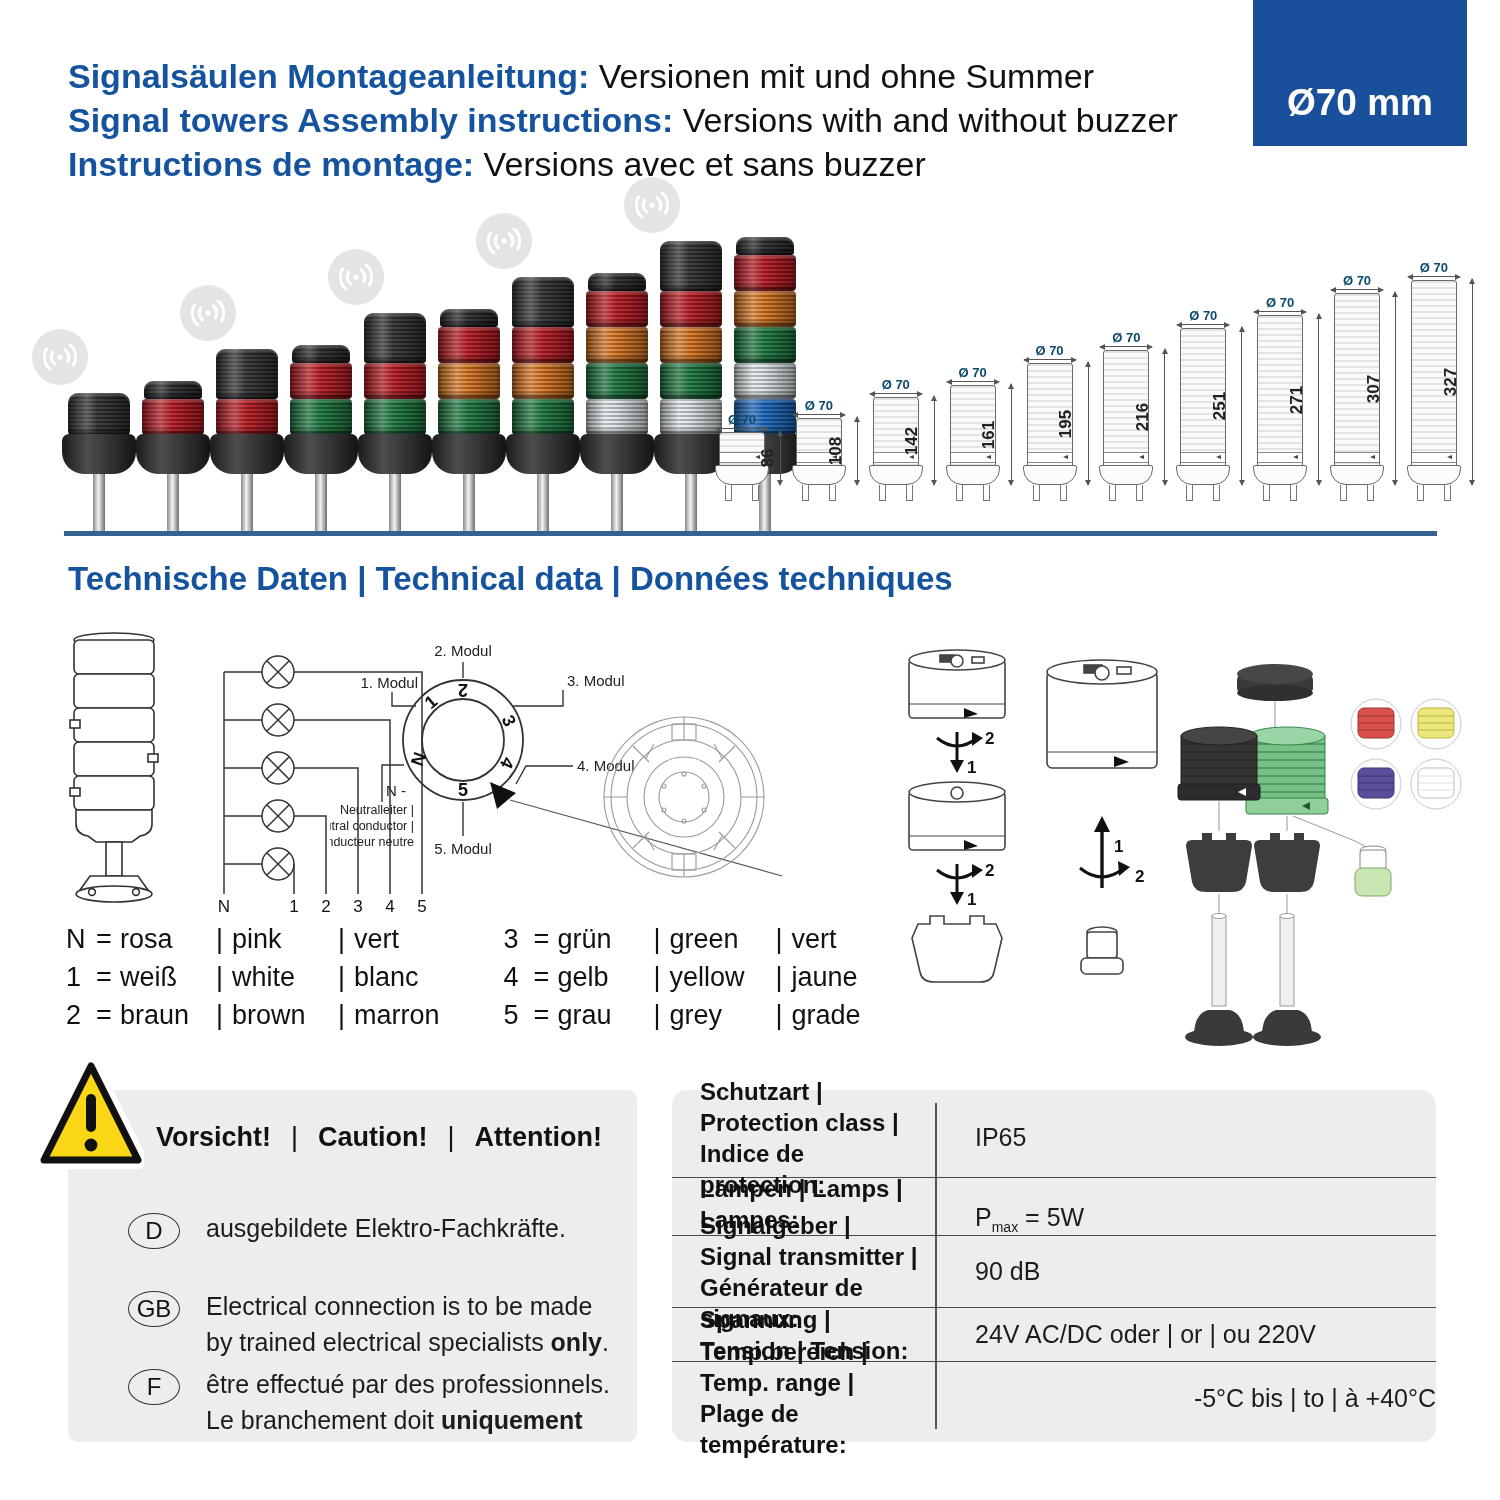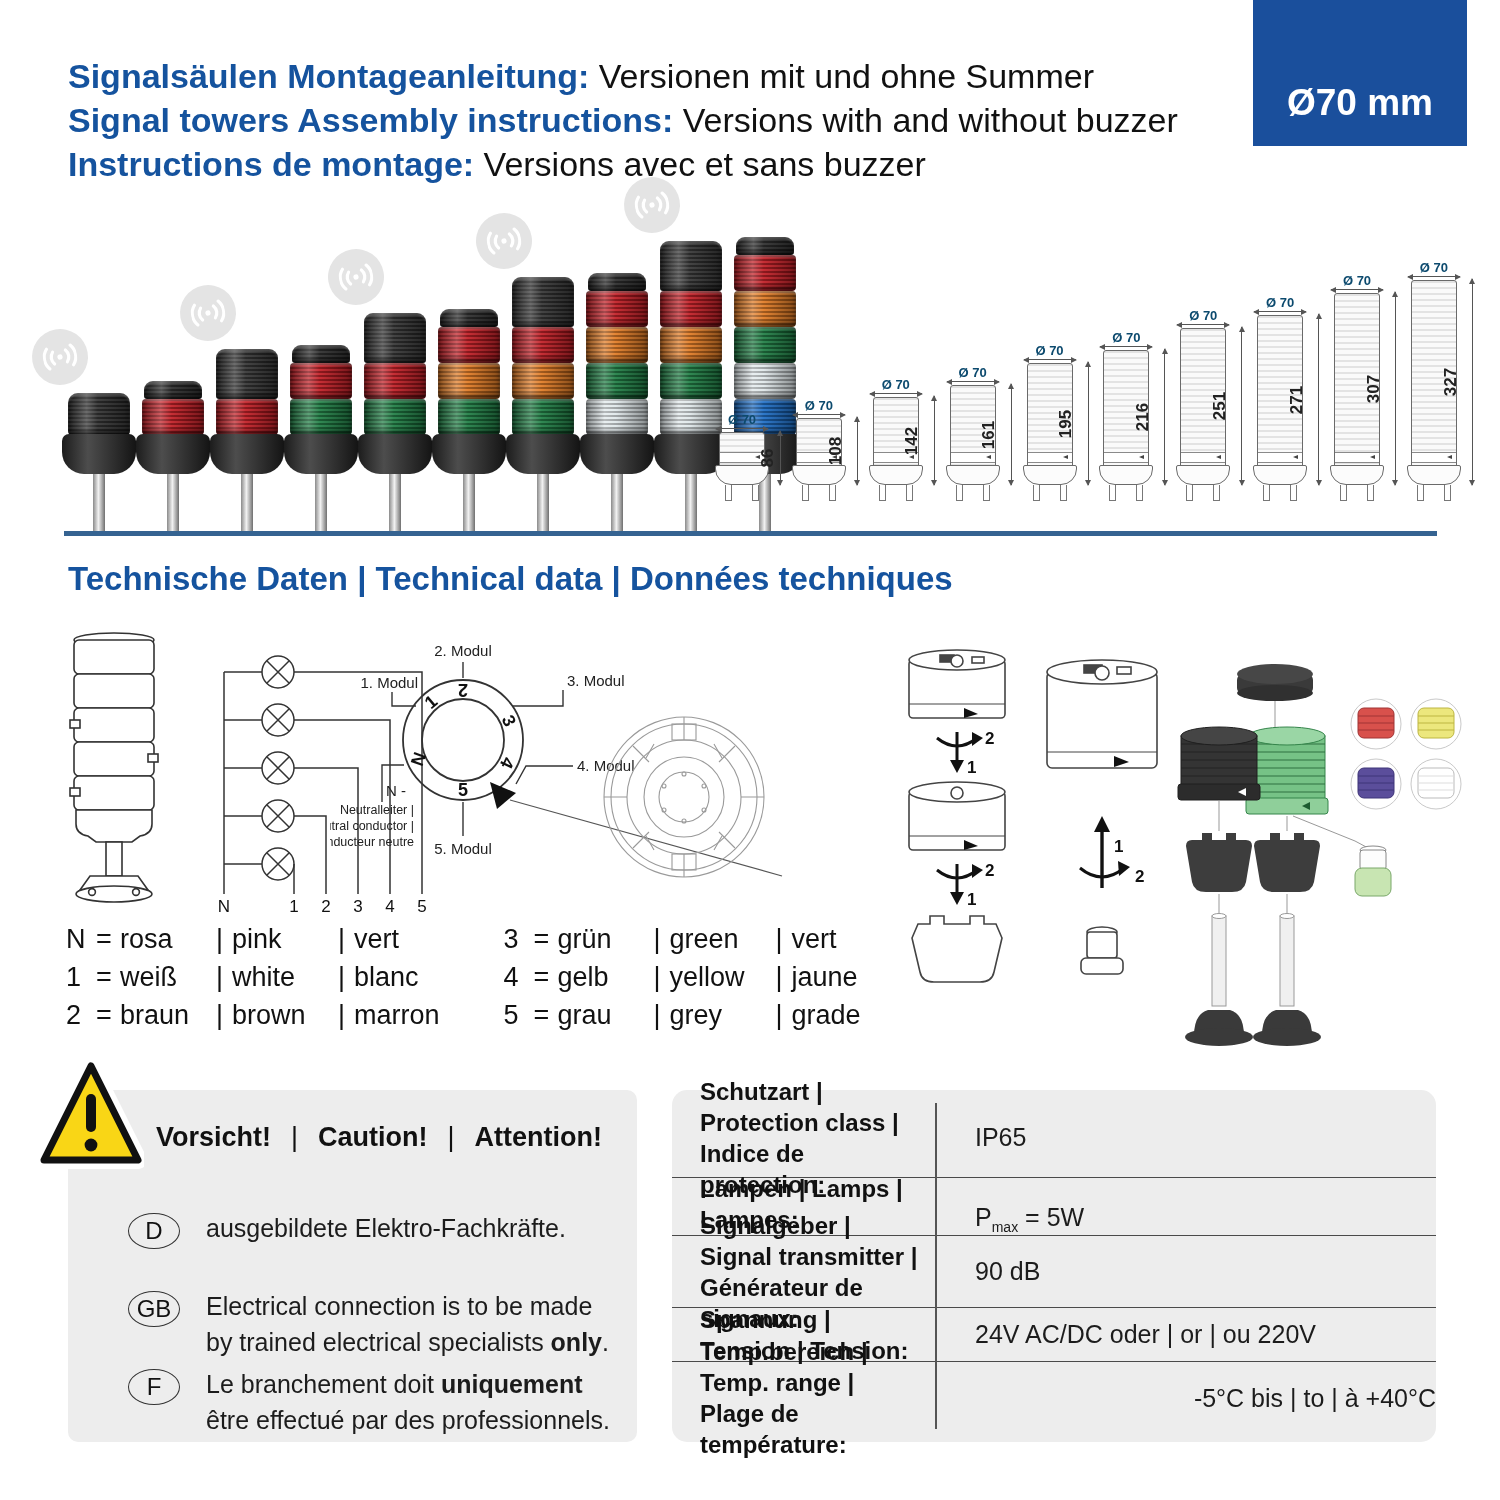--- a/index.html
+++ b/index.html
@@ -718,22 +718,22 @@
       <div class="witem" style="top: 1288px;">
         <div class="woval">GB</div>
         <div class="wtext">
           <div><span>Electrical connection is to be made</span></div>
           <div><span>by trained electrical specialists </span><span style="font-weight: 700;">only</span><span>.</span></div>
         </div>
       </div>
       <div class="witem" style="top: 1366px;">
         <div class="woval">F</div>
         <div class="wtext">
+          <div><span>être effectué par des professionnels.</span></div>
           <div><span>Le branchement doit </span><span style="font-weight: 700;">uniquement</span></div>
-          <div><span>être effectué par des professionnels.</span></div>
         </div>
       </div>
     </div>
 
   <div class="abs specbox" id="specbox">
     <div class="vline"></div>
   <div class="srow sep" style="height: 80px;">
         <div class="slabel">
           <div>Schutzart | Protection class |</div>
           <div>Indice de protection:</div>

